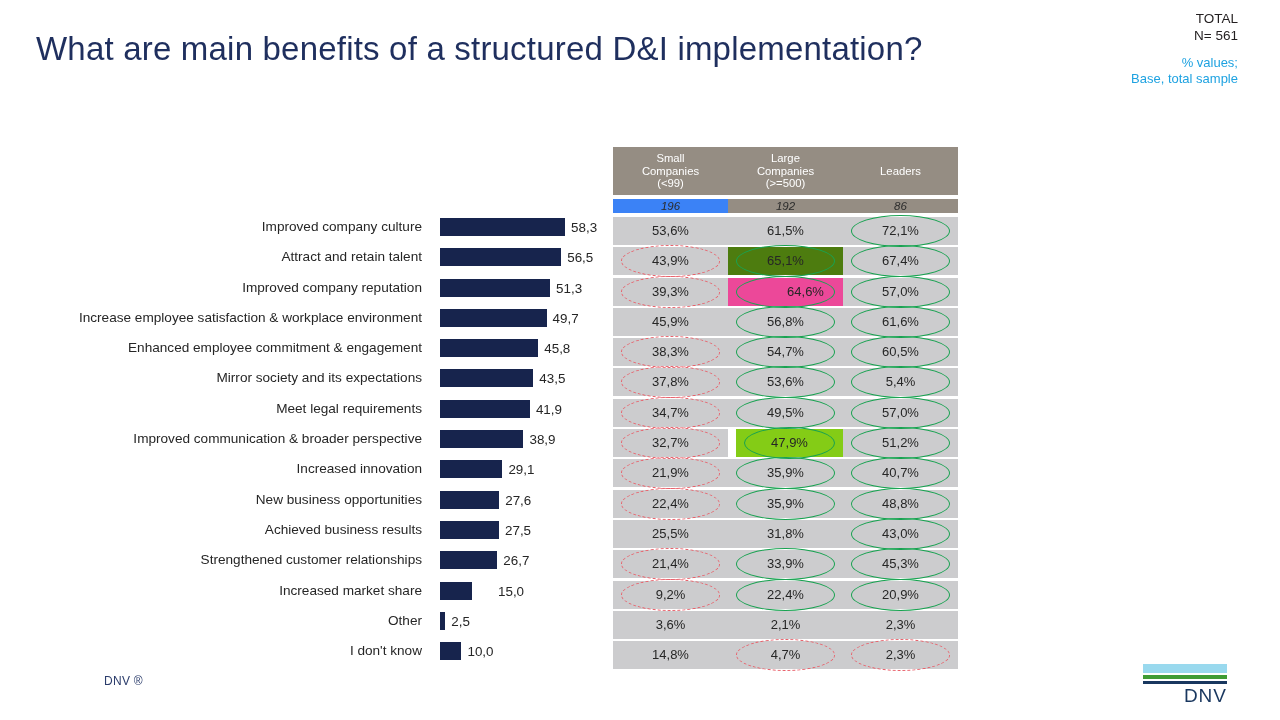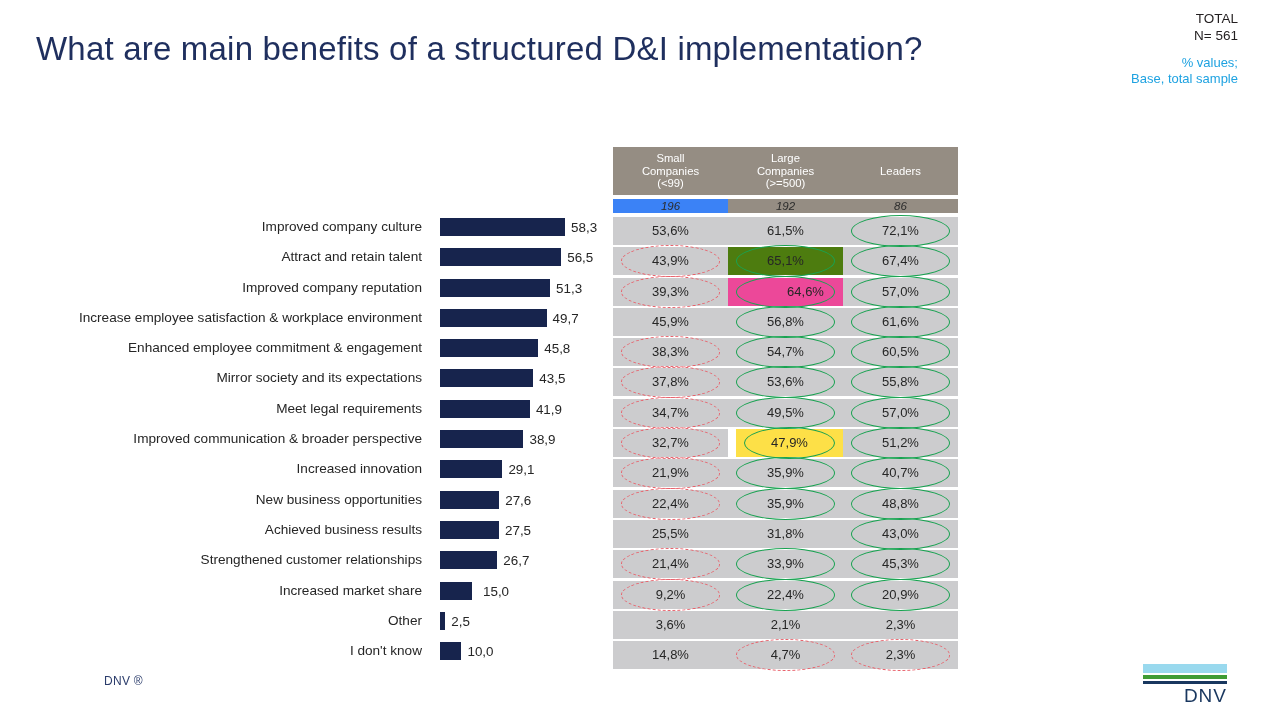--- a/index.html
+++ b/index.html
@@ -272,21 +272,21 @@
         <div class="bar-label">Strengthened customer relationships</div>
         <div class="bar-track" style="width: 117.272px;">
           <div class="bar-fill" style="width: 57.2715px; background: rgb(23, 36, 77);"></div>
           <div class="bar-value" style="left: 57.2715px;">26,7</div>
         </div>
       </div>
       <div class="bar-row">
         <div class="bar-label">Increased market share</div>
         <div class="bar-track" style="width: 92.175px;">
           <div class="bar-fill" style="width: 32.175px; background: rgb(23, 36, 77);"></div>
-          <div class="bar-value" style="left: 33px; padding-left: 10px;">15,0</div>
+          <div class="bar-value" style="left: 48px; padding-left: 10px;">15,0</div>
         </div>
       </div>
       <div class="bar-row">
         <div class="bar-label">Other</div>
         <div class="bar-track" style="width: 65.3625px;">
           <div class="bar-fill" style="width: 5.3625px; background: rgb(23, 36, 77);"></div>
           <div class="bar-value" style="left: 5.3625px;">2,5</div>
         </div>
       </div>
       <div class="bar-row">
@@ -331,42 +331,42 @@
       </div>
       <div class="col-n" style="background: rgb(149, 141, 131);">192</div>
       <div class="cells">
         <div class="cell" style="background: rgb(204, 204, 206);"><span class="val">61,5%</span></div>
         <div class="cell" style="background: #4d7c0f;"><div class="ring green" style="border-color: rgb(25, 162, 81);"></div><span class="val">65,1%</span></div>
         <div class="cell" style="background: #ec4899; padding-left: 40px;"><div class="ring green" style="border-color: rgb(25, 162, 81);"></div><span class="val">64,6%</span></div>
         <div class="cell" style="background: rgb(204, 204, 206);"><div class="ring green" style="border-color: rgb(25, 162, 81);"></div><span class="val">56,8%</span></div>
         <div class="cell" style="background: rgb(204, 204, 206);"><div class="ring green" style="border-color: rgb(25, 162, 81);"></div><span class="val">54,7%</span></div>
         <div class="cell" style="background: rgb(204, 204, 206);"><div class="ring green" style="border-color: rgb(25, 162, 81);"></div><span class="val">53,6%</span></div>
         <div class="cell" style="background: rgb(204, 204, 206);"><div class="ring green" style="border-color: rgb(25, 162, 81);"></div><span class="val">49,5%</span></div>
-        <div class="cell" style="background: #fde047; margin-left: 8px;"><div class="ring green" style="border-color: rgb(25, 162, 81);"></div><span class="val">47,9%</span></div>
+        <div class="cell" style="background: #84cc16; margin-left: 8px;"><div class="ring green" style="border-color: rgb(25, 162, 81);"></div><span class="val">47,9%</span></div>
         <div class="cell" style="background: rgb(204, 204, 206);"><div class="ring green" style="border-color: rgb(25, 162, 81);"></div><span class="val">35,9%</span></div>
         <div class="cell" style="background: rgb(204, 204, 206);"><div class="ring green" style="border-color: rgb(25, 162, 81);"></div><span class="val">35,9%</span></div>
         <div class="cell" style="background: rgb(204, 204, 206);"><span class="val">31,8%</span></div>
         <div class="cell" style="background: rgb(204, 204, 206);"><div class="ring green" style="border-color: rgb(25, 162, 81);"></div><span class="val">33,9%</span></div>
         <div class="cell" style="background: rgb(204, 204, 206);"><div class="ring green" style="border-color: rgb(25, 162, 81);"></div><span class="val">22,4%</span></div>
         <div class="cell" style="background: rgb(204, 204, 206);"><span class="val">2,1%</span></div>
         <div class="cell" style="background: rgb(204, 204, 206);"><div class="ring red" style="border-color: rgb(232, 96, 106);"></div><span class="val">4,7%</span></div>
       </div>
     </div>
   <div class="col" id="col2">
       <div class="col-head" style="background: rgb(149, 141, 131);">
         <div>Leaders</div>
       </div>
       <div class="col-n" style="background: rgb(149, 141, 131);">86</div>
       <div class="cells">
         <div class="cell" style="background: rgb(204, 204, 206);"><div class="ring green" style="border-color: rgb(25, 162, 81);"></div><span class="val">72,1%</span></div>
         <div class="cell" style="background: rgb(204, 204, 206);"><div class="ring green" style="border-color: rgb(25, 162, 81);"></div><span class="val">67,4%</span></div>
         <div class="cell" style="background: rgb(204, 204, 206);"><div class="ring green" style="border-color: rgb(25, 162, 81);"></div><span class="val">57,0%</span></div>
         <div class="cell" style="background: rgb(204, 204, 206);"><div class="ring green" style="border-color: rgb(25, 162, 81);"></div><span class="val">61,6%</span></div>
         <div class="cell" style="background: rgb(204, 204, 206);"><div class="ring green" style="border-color: rgb(25, 162, 81);"></div><span class="val">60,5%</span></div>
-        <div class="cell" style="background: rgb(204, 204, 206);"><div class="ring green" style="border-color: rgb(25, 162, 81);"></div><span class="val">55,8%</span></div>
+        <div class="cell" style="background: rgb(204, 204, 206);"><div class="ring green" style="border-color: rgb(25, 162, 81);"></div><span class="val">5,4%</span></div>
         <div class="cell" style="background: rgb(204, 204, 206);"><div class="ring green" style="border-color: rgb(25, 162, 81);"></div><span class="val">57,0%</span></div>
         <div class="cell" style="background: rgb(204, 204, 206);"><div class="ring green" style="border-color: rgb(25, 162, 81);"></div><span class="val">51,2%</span></div>
         <div class="cell" style="background: rgb(204, 204, 206);"><div class="ring green" style="border-color: rgb(25, 162, 81);"></div><span class="val">40,7%</span></div>
         <div class="cell" style="background: rgb(204, 204, 206);"><div class="ring green" style="border-color: rgb(25, 162, 81);"></div><span class="val">48,8%</span></div>
         <div class="cell" style="background: rgb(204, 204, 206);"><div class="ring green" style="border-color: rgb(25, 162, 81);"></div><span class="val">43,0%</span></div>
         <div class="cell" style="background: rgb(204, 204, 206);"><div class="ring green" style="border-color: rgb(25, 162, 81);"></div><span class="val">45,3%</span></div>
         <div class="cell" style="background: rgb(204, 204, 206);"><div class="ring green" style="border-color: rgb(25, 162, 81);"></div><span class="val">20,9%</span></div>
         <div class="cell" style="background: rgb(204, 204, 206);"><span class="val">2,3%</span></div>
         <div class="cell" style="background: rgb(204, 204, 206);"><div class="ring red" style="border-color: rgb(232, 96, 106);"></div><span class="val">2,3%</span></div>
       </div>

